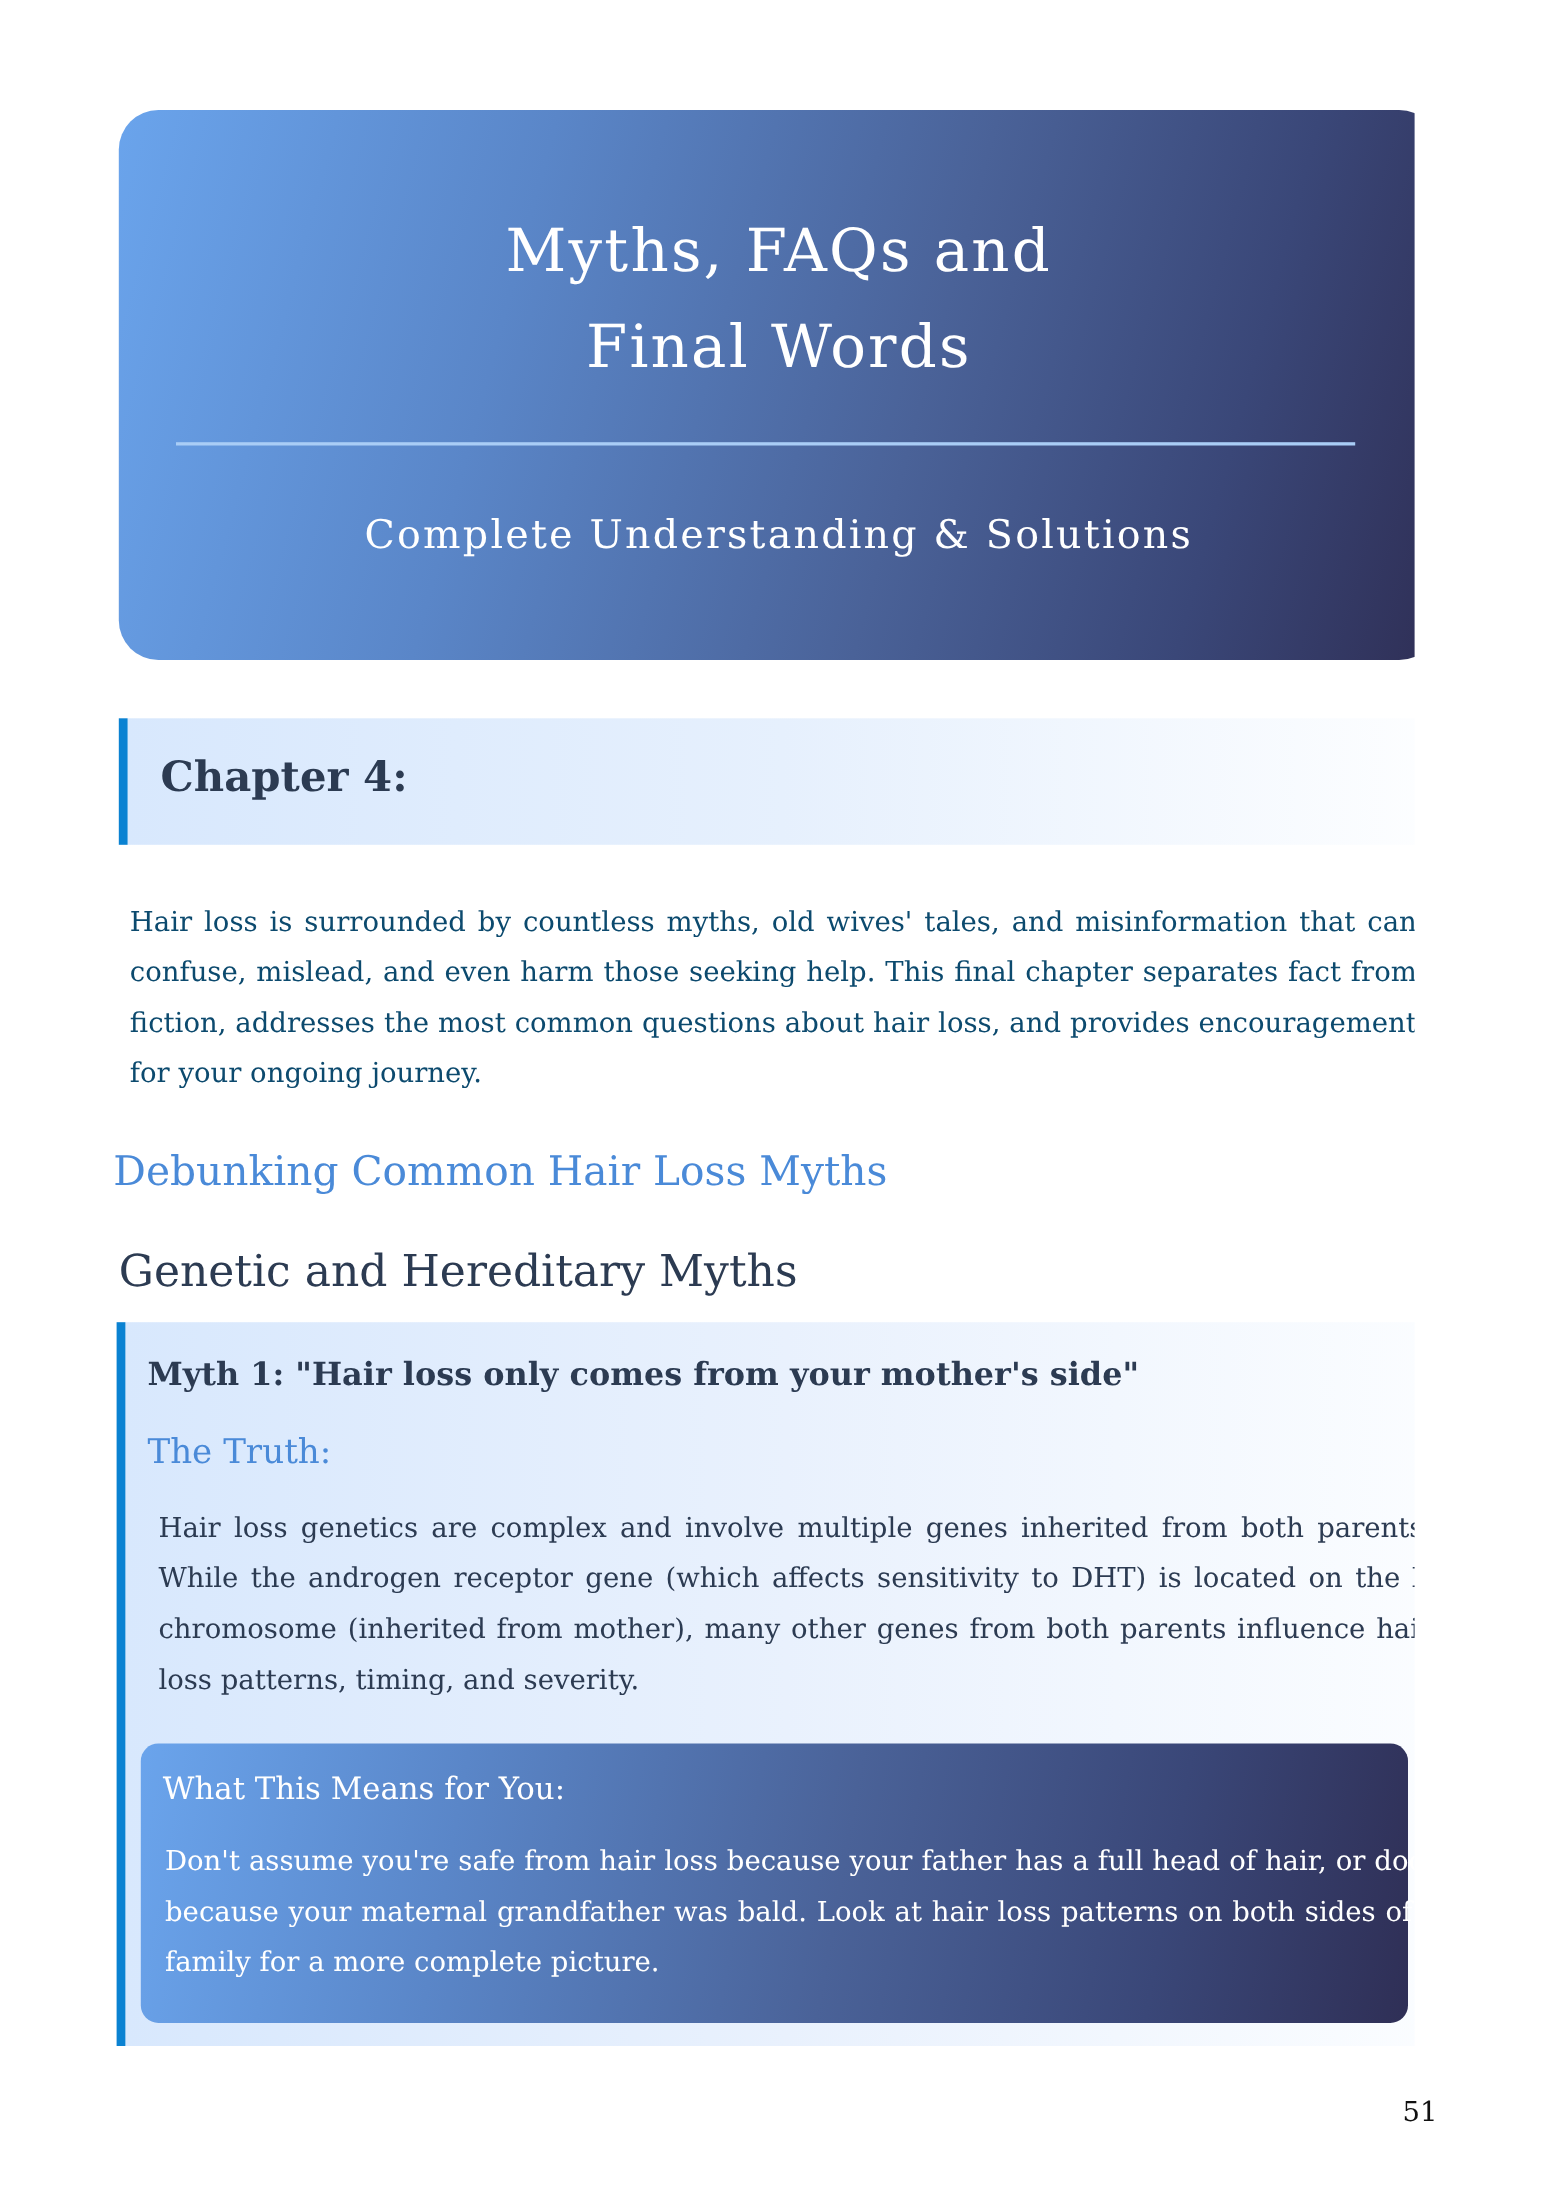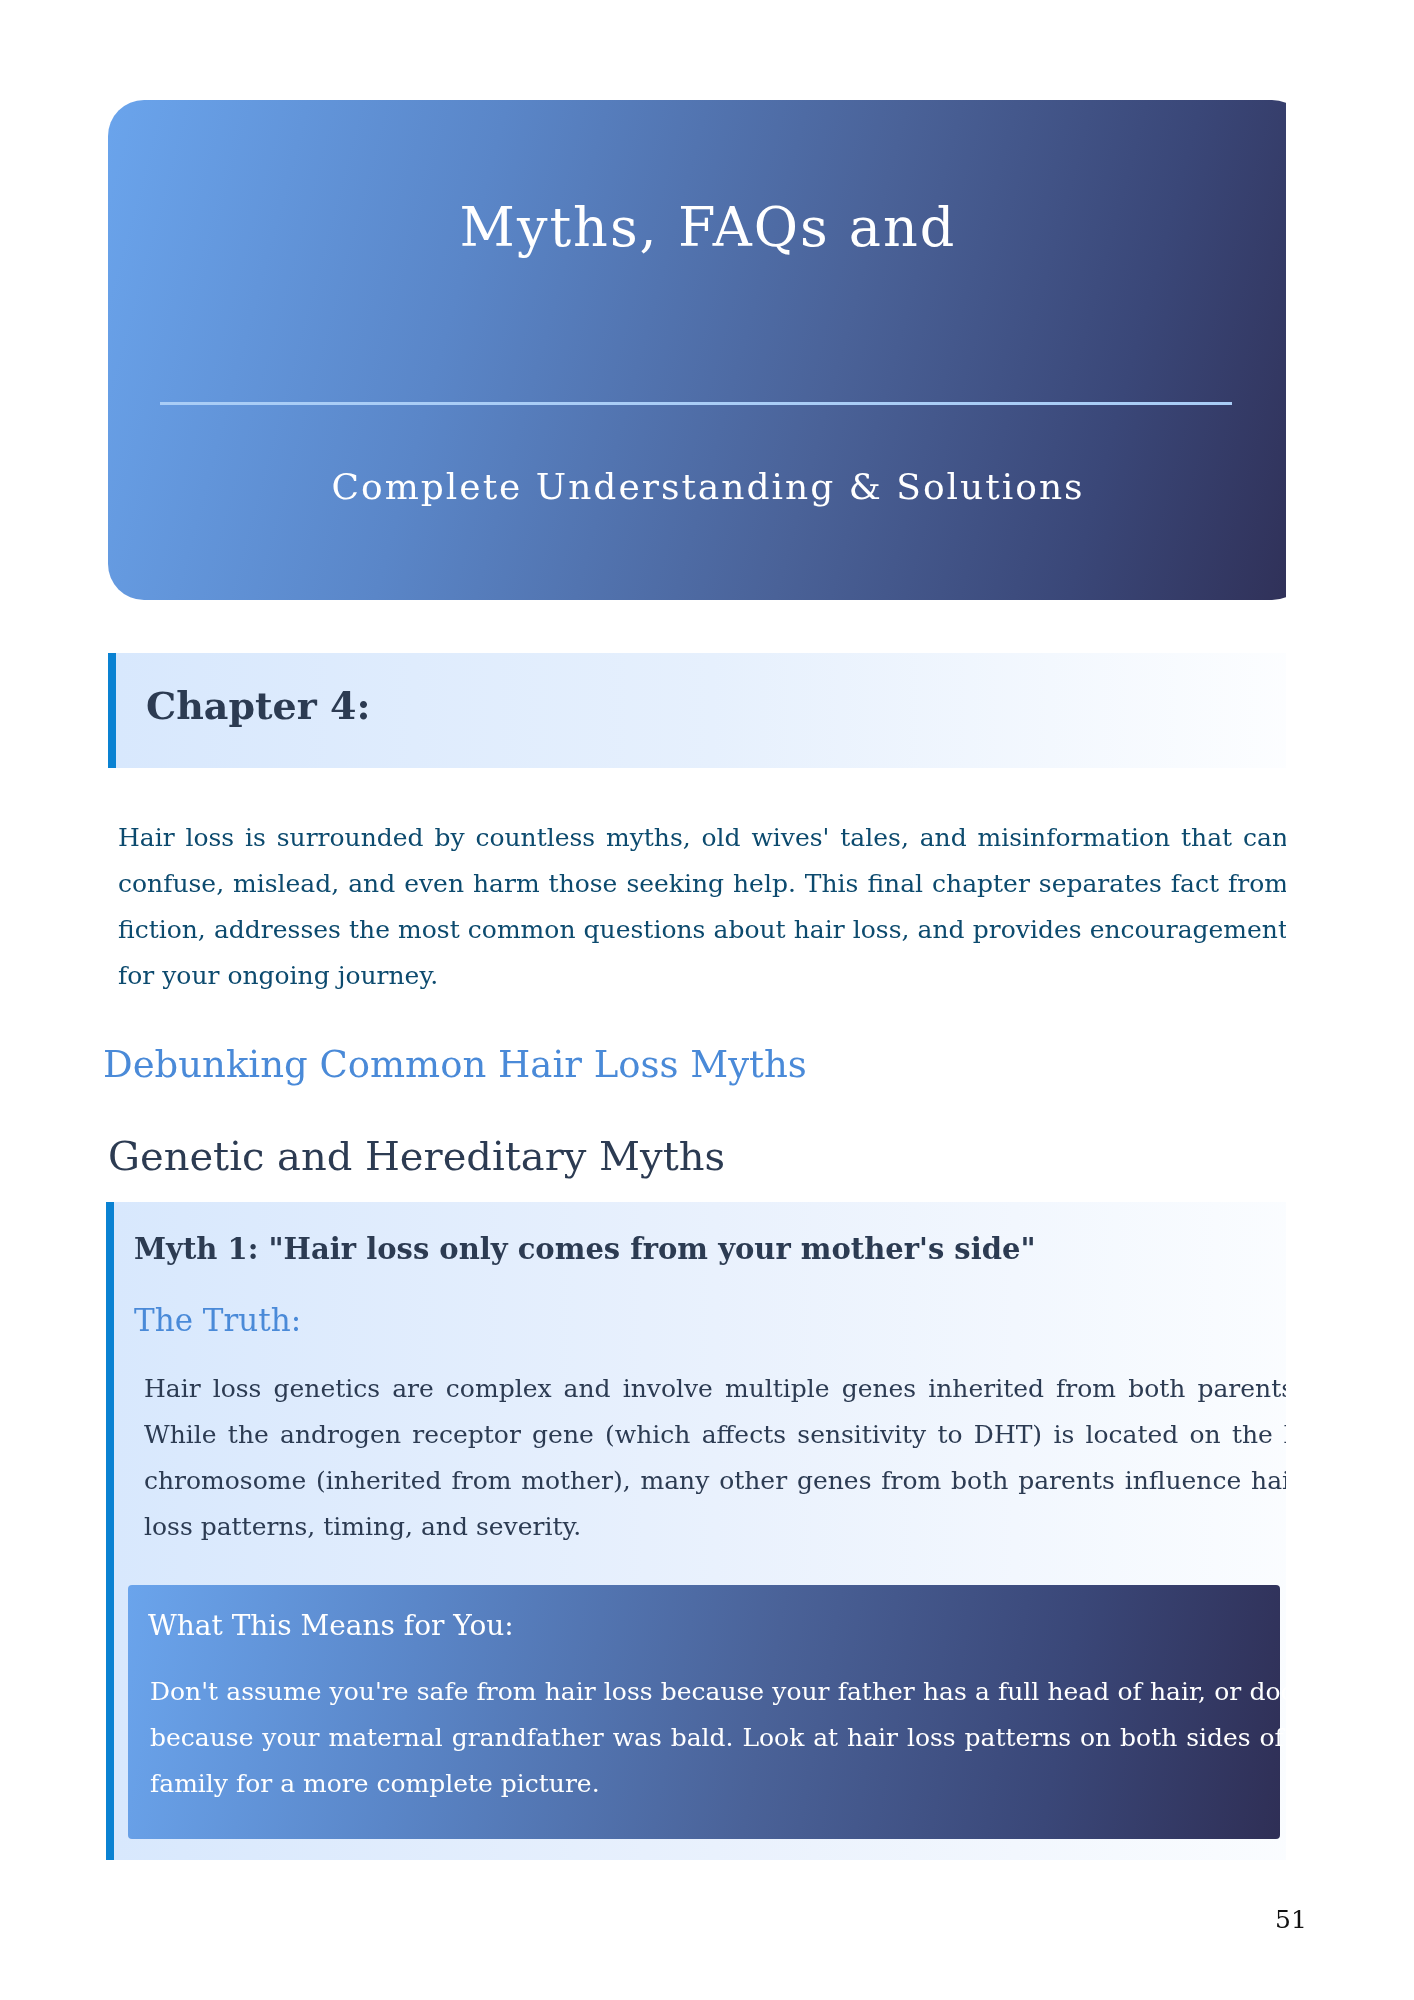--- a/index.html
+++ b/index.html
@@ -48,41 +48,42 @@
   }
   .myth-title { position: absolute; left: 20px; top: 30px; font-size: 29px; font-weight: bold; color: #2c3b52; white-space: nowrap; }
   .truth-label { position: absolute; left: 20px; top: 100px; font-size: 31px; color: #4a8ad8; }
   .truth-text {
     position: absolute; left: 30px; top: 164px; width: 1158px;
     font-size: 25px; line-height: 46px; color: #2c3b52; text-align: justify;
   }
 
   .means {
     position: absolute; left: 128px; top: 1585px; width: 1152px; height: 254px;
-    border-radius: 4px;
+    border-radius: 16px;
     background: linear-gradient(100deg, #6aa4ec 0%, #5a86c8 25%, #4a6298 55%, #3a4778 80%, #2f2f56 100%);
     color: #ffffff; overflow: visible;
   }
   .means-label { position: absolute; left: 20px; top: 24px; font-size: 28px; white-space: nowrap; }
   .means-text {
     position: absolute; left: 22px; top: 84px; width: 1200px;
     font-size: 25px; line-height: 46px; text-align: justify;
   }
 
   .page-num { position: absolute; left: 1275px; top: 1905px; font-size: 25px; color: #111; }
 </style>
 </head>
 <body>
 
 <div class="page">
   <div class="clip">
 
     <div class="hero">
       <div class="hero-title">
         <div>Myths, FAQs and</div>
+        <div>Final Words</div>
       </div>
       <div class="hero-rule"></div>
       <div class="hero-sub">Complete Understanding &amp; Solutions</div>
     </div>
 
     <div class="chapter">
       <div class="chapter-title">Chapter 4:</div>
     </div>
 
     <div class="intro">Hair loss is surrounded by countless myths, old wives' tales, and misinformation that can confuse, mislead, and even harm those seeking help. This final chapter separates fact from fiction, addresses the most common questions about hair loss, and provides encouragement for your ongoing journey.</div>

